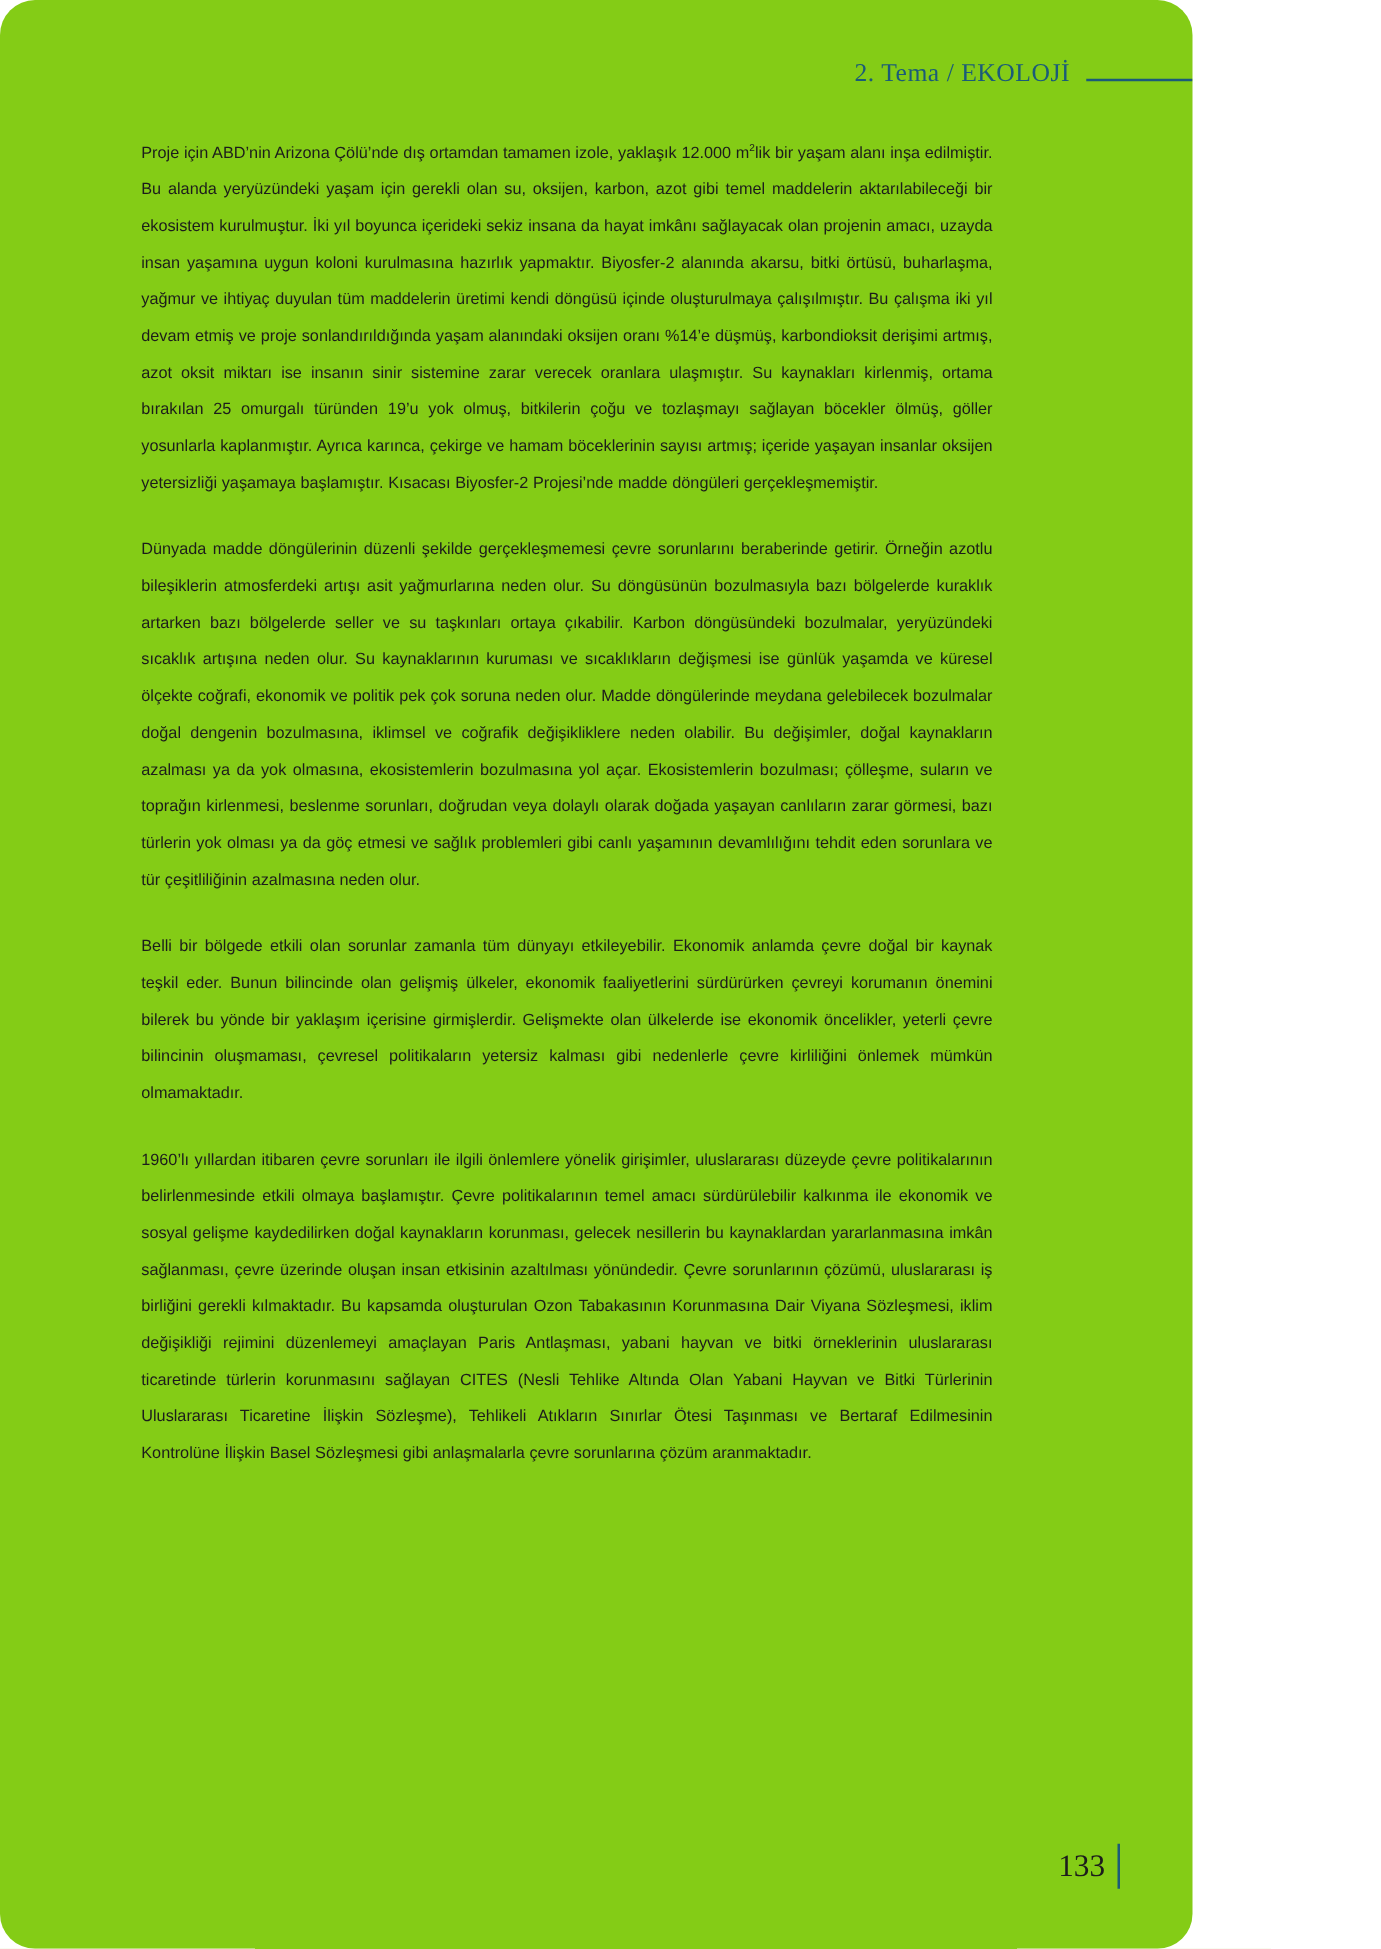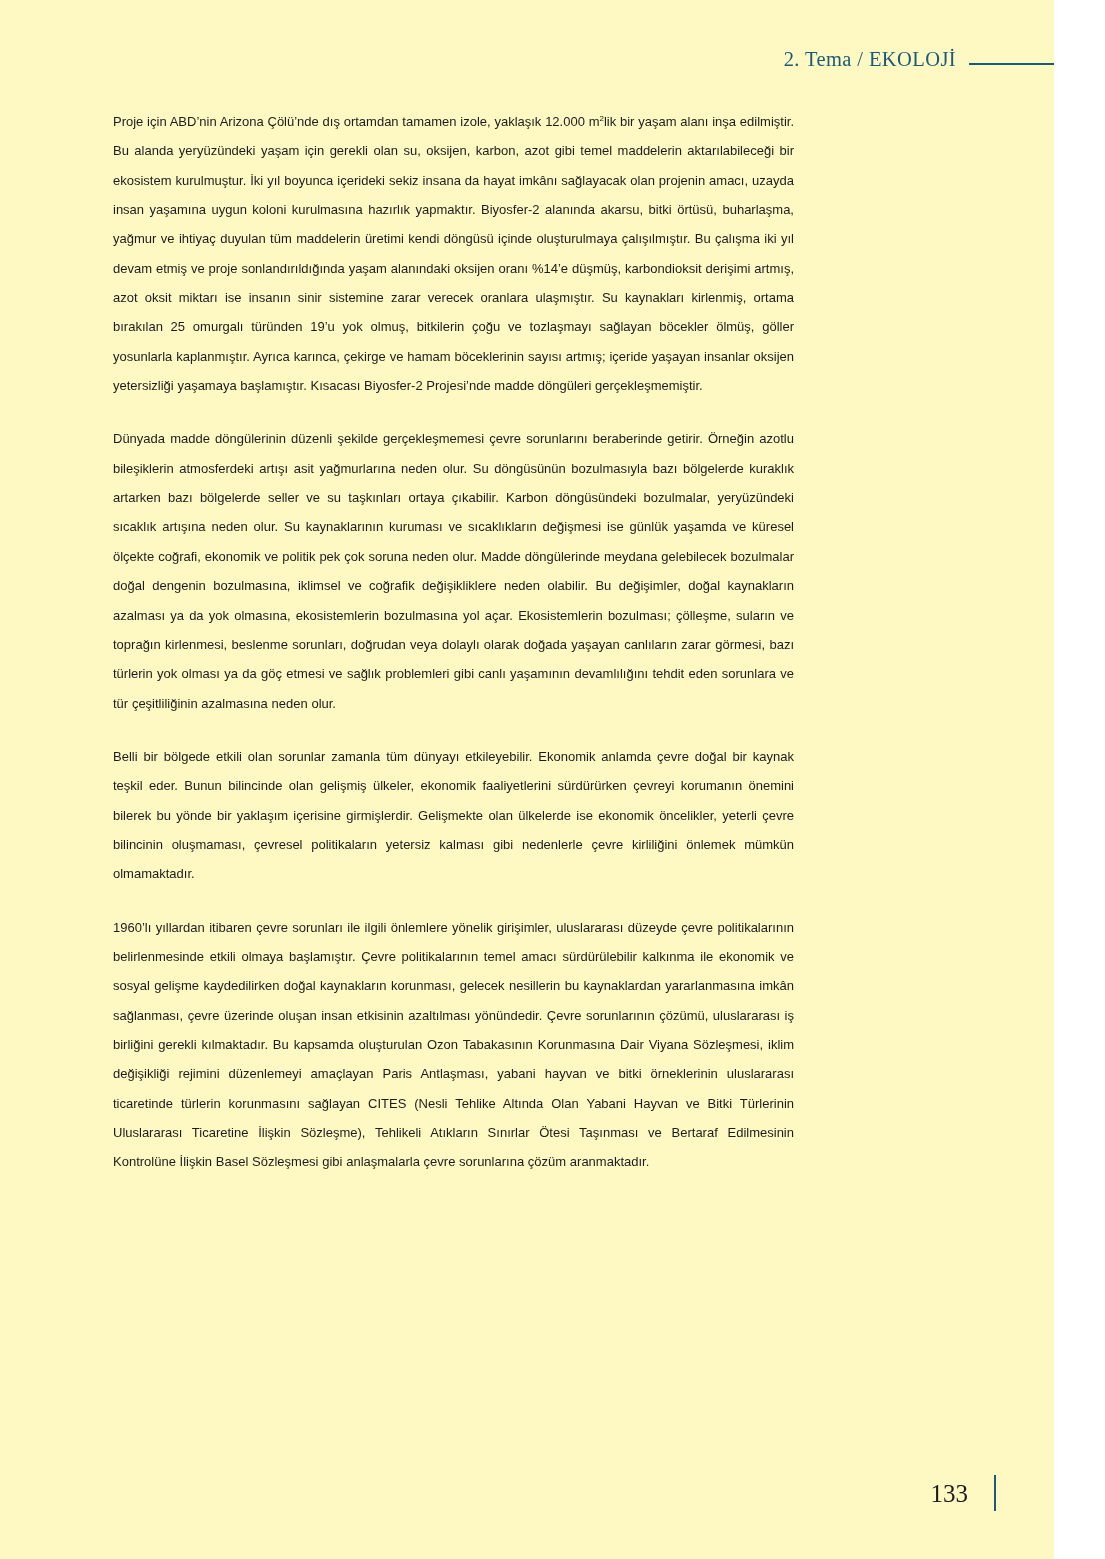--- a/index.html
+++ b/index.html
@@ -2,26 +2,27 @@
 <html><head>
 <meta charset="utf-8">
 <style>
   html, body {
     margin: 0;
     padding: 0;
     background: #ffffff;
   }
   .page {
     position: relative;
-    width: 1054px;
+    width: 954px;
     height: 1559px;
-    background: #fef9c3;
+    background: #84cc16;
     overflow: hidden;
     font-family: "Liberation Sans", sans-serif;
     box-sizing: border-box;
+    border-radius: 28px;
   }
 
   
   .page-header {
     position: absolute;
     top: 42px;
     right: 0px;
     left: 0px;
     height: 34px;
     display: flex;
@@ -79,21 +80,21 @@
     bottom: 48px;
     display: flex;
     align-items: center;
     justify-content: flex-end;
   }
   .folio-number {
     font-family: "Liberation Serif", serif;
     font-size: 25px;
     color: #1c1c1c;
     line-height: 1;
-    padding-right: 26px;
+    padding-right: 10px;
   }
   .folio-rule {
     width: 2px;
     height: 36px;
     background: #1b5b79;
     margin-right: 58px;
   }
 </style>
 </head>
 <body>

